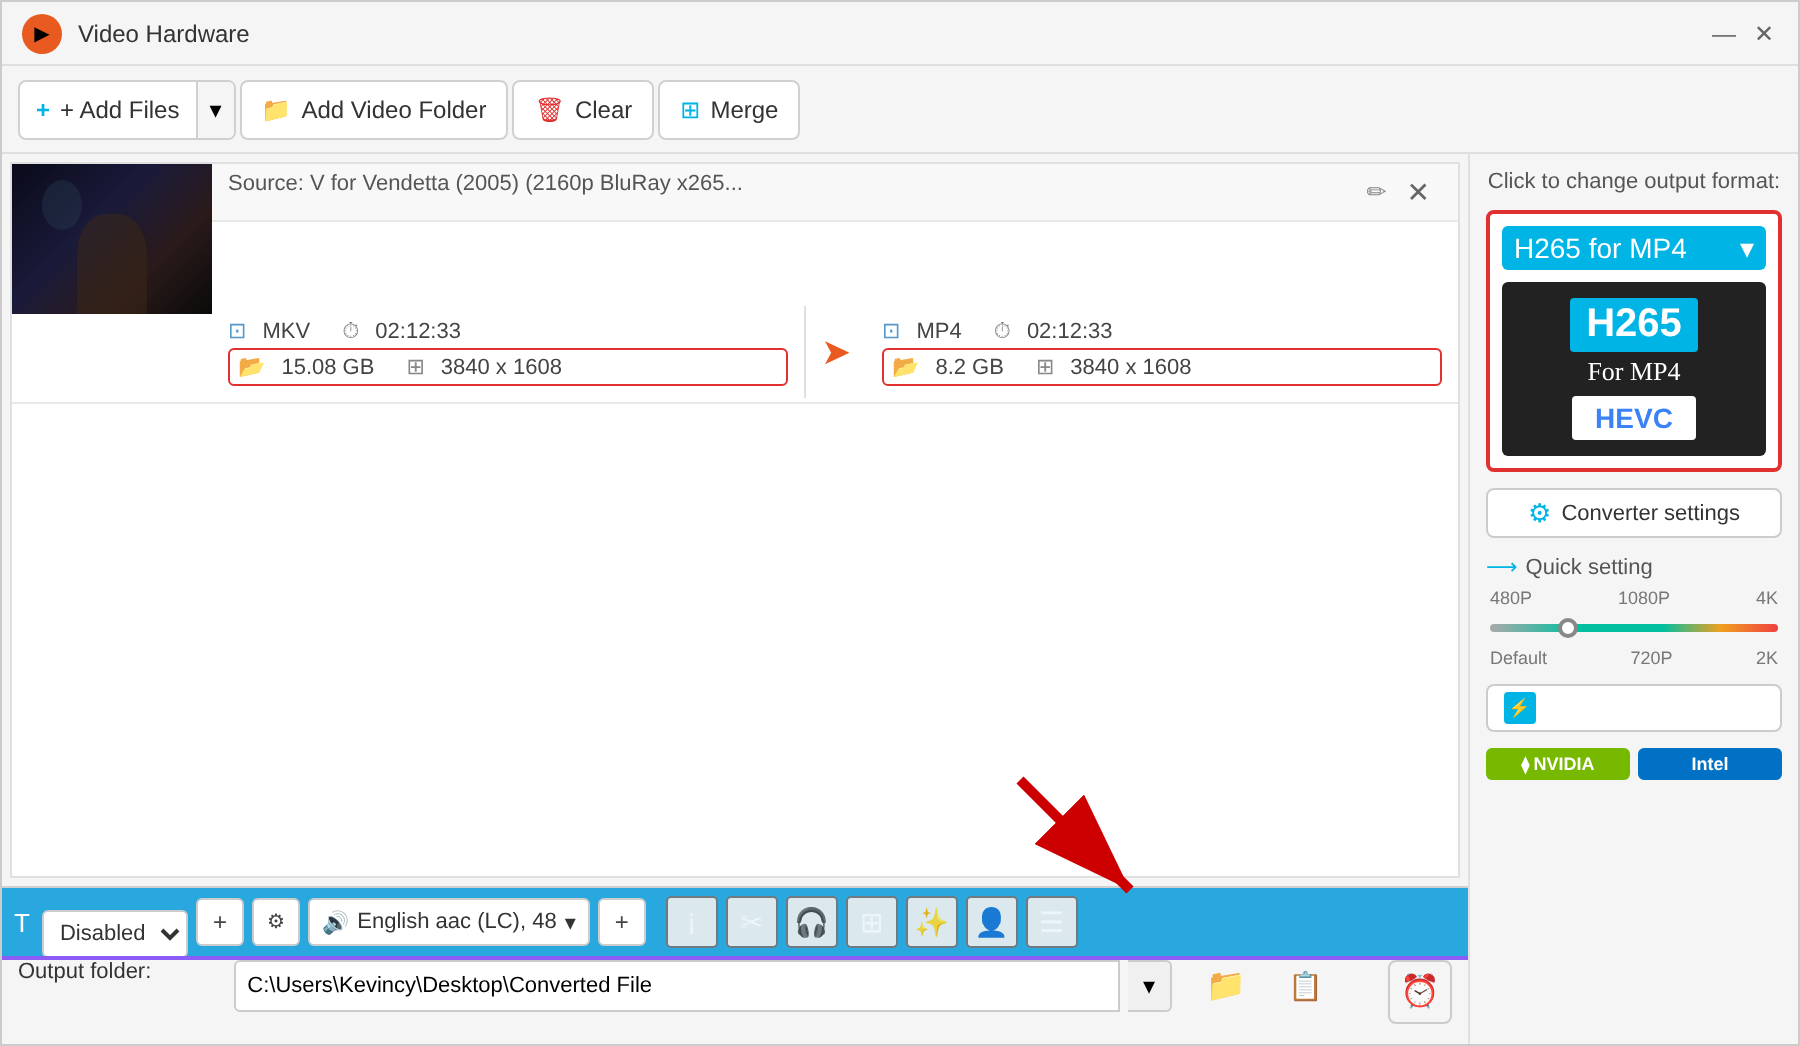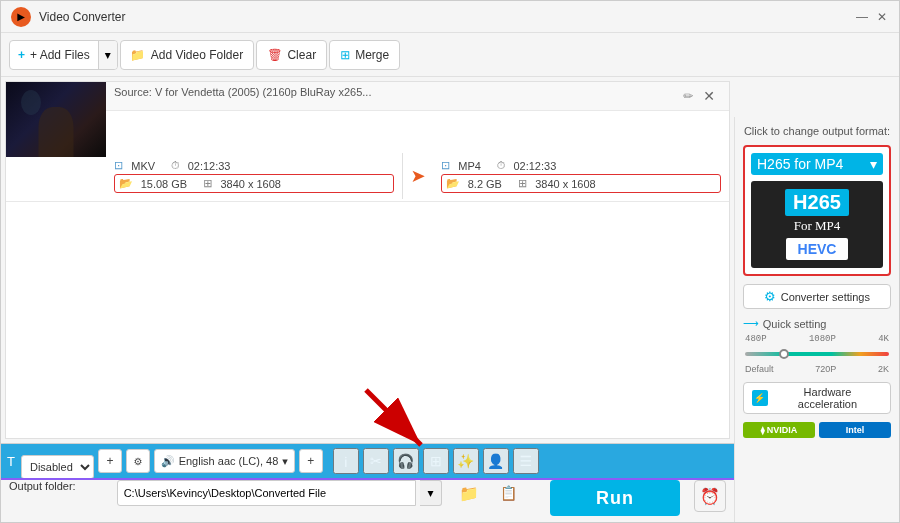--- a/index.html
+++ b/index.html
@@ -61,38 +61,38 @@
     .folder-label { font-size: 11px; color: #333; white-space: nowrap; }
     .folder-input-wrap { flex: 1; display: flex; align-items: center; gap: 4px; margin-left: 27px; }
     .folder-input { flex: 1; height: 26px; border: 1px solid #ccc; border-radius: 3px; padding: 0 6px; font-size: 11px; background: white; }
     .folder-dropdown-btn { height: 26px; width: 22px; border: 1px solid #ccc; border-left: none; background: #f0f0f0; cursor: pointer; display: flex; align-items: center; justify-content: center; border-radius: 0 3px 3px 0; }
     .folder-open-btn { width: 26px; height: 26px; background: none; border: none; cursor: pointer; font-size: 16px; color: #f0a020; }
     .folder-copy-btn { width: 26px; height: 26px; background: none; border: none; cursor: pointer; font-size: 14px; color: #666; }
 
     .run-btn { height: 36px; width: 130px; background: #00b4e6; border: none; border-radius: 4px; color: white; font-size: 18px; font-weight: bold; cursor: pointer; letter-spacing: 1px; }
     .alarm-btn { width: 32px; height: 32px; background: none; border: 1px solid #ccc; border-radius: 4px; cursor: pointer; display: flex; align-items: center; justify-content: center; font-size: 16px; }
 
-    .right-panel { width: 165px; background: #f5f5f5; border-left: 1px solid #e0e0e0; display: flex; flex-direction: column; padding: 8px; gap: 8px; flex-shrink: 0; margin-top: 40px; }
+    .right-panel { width: 165px; background: #f5f5f5; border-left: 1px solid #e0e0e0; display: flex; flex-direction: column; padding: 8px; gap: 8px; flex-shrink: 0; }
     .right-title { font-size: 11px; color: #555; text-align: center; }
 
     .format-box { border: 2px solid #e03030; border-radius: 4px; background: white; padding: 6px; display: flex; flex-direction: column; align-items: center; }
     .format-dropdown { width: 100%; display: flex; align-items: center; justify-content: space-between; background: #00b4e6; color: white; border-radius: 3px; padding: 3px 6px; font-size: 14px; margin-bottom: 6px; cursor: pointer; }
     .format-preview { width: 100%; background: #222; border-radius: 3px; padding: 8px; display: flex; flex-direction: column; align-items: center; }
     .format-h265 { background: #00b4e6; color: white; font-size: 20px; font-weight: bold; padding: 2px 8px; border-radius: 2px; margin-bottom: 2px; }
     .format-formp4 { color: white; font-size: 13px; margin-bottom: 4px; font-family: Liberation Serif, serif; }
     .format-hevc { background: white; color: #3b82f6; font-size: 14px; font-weight: bold; padding: 3px 12px; border-radius: 2px; }
 
     .param-btn { display: flex; align-items: center; gap: 5px; border: 1px solid #ccc; background: white; border-radius: 4px; padding: 4px 8px; cursor: pointer; font-size: 11px; color: #333; width: 100%; justify-content: center; }
     .param-btn .param-icon { font-size: 13px; color: #00b4e6; }
 
     .quick-setting { display: flex; flex-direction: column; gap: 4px; }
     .quick-title { font-size: 11px; color: #555; display: flex; align-items: center; gap: 4px; }
     .quick-title-icon { color: #00b4e6; }
 
-    .resolution-labels { display: flex; justify-content: space-between; font-size: 9px; color: #777; padding: 0 2px; font-family: Liberation Mono, monospace; }
+    .resolution-labels { display: flex; justify-content: space-between; font-size: 9px; color: #777; padding: 0 2px; }
     .slider-wrap { position: relative; padding: 4px 2px; }
     .slider-track { height: 4px; border-radius: 2px; background: linear-gradient(to right, #aaa 0%, #00c0a0 30%, #00c0a0 60%, #f0a020 80%, #f04040 100%); }
     .slider-thumb { width: 10px; height: 10px; background: white; border: 2px solid #888; border-radius: 50%; position: absolute; top: 1px; left: 28%; transform: translateX(-50%); }
     .resolution-bottom-labels { display: flex; justify-content: space-between; font-size: 9px; color: #777; padding: 0 2px; }
 
     .hw-btn { display: flex; align-items: center; gap: 5px; border: 1px solid #ccc; background: white; border-radius: 4px; padding: 3px 8px; cursor: pointer; font-size: 11px; color: #333; width: 100%; }
     .hw-icon { width: 16px; height: 16px; background: #00b4e6; border-radius: 2px; display: flex; align-items: center; justify-content: center; color: white; font-size: 9px; }
 
     .gpu-row { display: flex; gap: 4px; }
     .nvidia-btn { flex: 1; background: #76b900; border: none; border-radius: 3px; padding: 3px 4px; cursor: pointer; display: flex; align-items: center; justify-content: center; gap: 2px; }
@@ -101,21 +101,21 @@
   </style>
 </head>
 <body>
 
 <div class="window">
 
   <div class="title-bar">
     <div class="title-bar-icon">
       <span style="font-size:10px;">▶</span>
     </div>
-    <span class="title-bar-title">Video Converter</span>
+    <span class="title-bar-title">Video Hardware</span>
     <div class="title-bar-controls">
       <button class="title-bar-btn">—</button>
       <button class="title-bar-btn">✕</button>
     </div>
   </div>
 
   <div class="toolbar">
     <div class="toolbar-dropdown">
       <div class="toolbar-dropdown-main">
         <span style="color:#00b4e6;font-weight:bold;">+</span>
@@ -242,23 +242,20 @@
           <svg width="120" height="90" style="position:absolute;bottom:10px;right:80px;pointer-events:none;z-index:10;">
             <defs>
               <marker id="arrowhead" markerWidth="10" markerHeight="7" refX="10" refY="3.5" orient="auto">
                 <polygon points="0 0, 10 3.5, 0 7" fill="#cc0000"></polygon>
               </marker>
             </defs>
             <line x1="30" y1="10" x2="85" y2="65" stroke="#cc0000" stroke-width="5" marker-end="url(#arrowhead)"></line>
           </svg>
         </div>
 
-        <button class="run-btn">
-          <span>Run</span>
-        </button>
         <button class="alarm-btn">
           <span>⏰</span>
         </button>
       </div>
     </div>
 
     <div class="right-panel">
       <span class="right-title">Click to change output format:</span>
 
       <div class="format-box">
@@ -294,21 +291,20 @@
         </div>
         <div class="resolution-bottom-labels">
           <span>Default</span>
           <span>720P</span>
           <span>2K</span>
         </div>
       </div>
 
       <button class="hw-btn">
         <div class="hw-icon">⚡</div>
-        <span>Hardware acceleration</span>
       </button>
 
       <div class="gpu-row">
         <button class="nvidia-btn">
           <span class="nvidia-logo" style="font-size:8px;">⧫</span>
           <span style="color:white;font-size:9px;font-weight:bold;">NVIDIA</span>
         </button>
         <button class="intel-btn">
           <span>Intel</span>
         </button>

